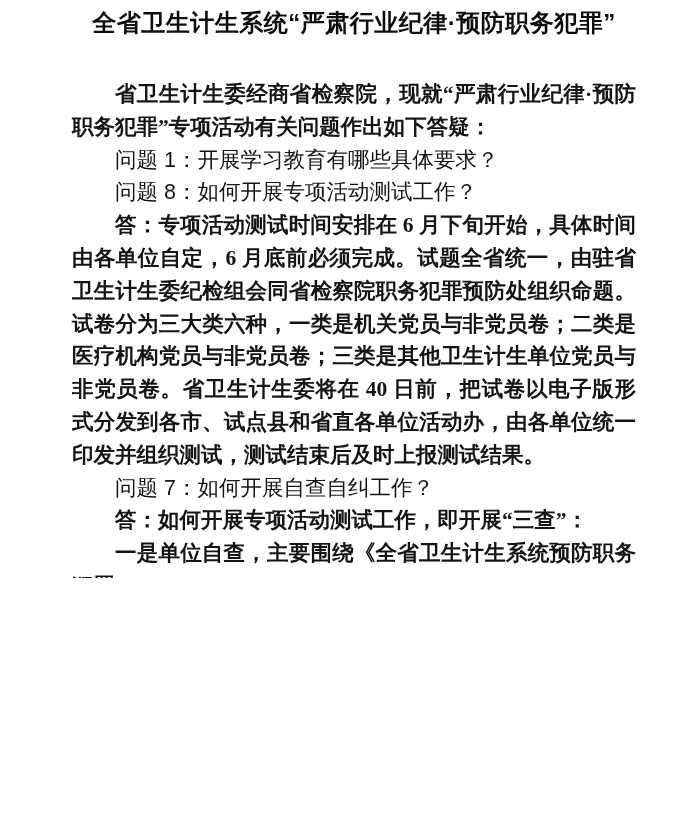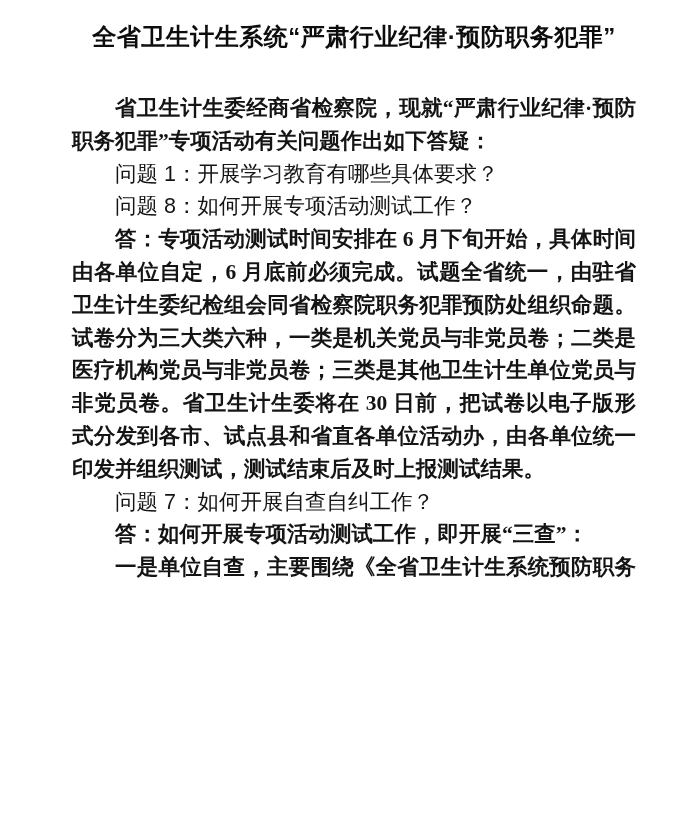--- a/index.html
+++ b/index.html
@@ -8,21 +8,21 @@
     width: 700px;
     height: 818px;
     overflow: hidden;
     font-family: "Liberation Serif", serif;
     color: #111111;
   }
   .page {
     width: 700px;
     height: 578px;
     background: #ffffff;
-    padding: 18px 64px 0 72px;
+    padding: 4px 64px 0 72px;
     overflow: hidden;
     border-radius: 30px;
   }
   .doc-title {
     text-align: center;
     font-family: "Liberation Sans", sans-serif;
     font-weight: 800;
     font-size: 24px;
     line-height: 38px;
     color: #0d0d0d;
@@ -49,18 +49,18 @@
 <body>
 
 <div class="page">
   <div class="doc-title">
     <div>全省卫生计生系统“严肃行业纪律·预防职务犯罪”</div>
   </div>
   <div class="doc-body">
       <p class="para body">省卫生计生委经商省检察院，现就“严肃行业纪律·预防职务犯罪”专项活动有关问题作出如下答疑：</p>
       <p class="para question">问题 1：开展学习教育有哪些具体要求？</p>
       <p class="para question">问题 8：如何开展专项活动测试工作？</p>
-      <p class="para body">答：专项活动测试时间安排在 6 月下旬开始，具体时间由各单位自定，6 月底前必须完成。试题全省统一，由驻省卫生计生委纪检组会同省检察院职务犯罪预防处组织命题。试卷分为三大类六种，一类是机关党员与非党员卷；二类是医疗机构党员与非党员卷；三类是其他卫生计生单位党员与非党员卷。省卫生计生委将在 30 日前，把试卷以电子版形式分发到各市、试点县和省直各单位活动办，由各单位统一印发并组织测试，测试结束后及时上报测试结果。</p>
+      <p class="para body">答：专项活动测试时间安排在 6 月下旬开始，具体时间由各单位自定，6 月底前必须完成。试题全省统一，由驻省卫生计生委纪检组会同省检察院职务犯罪预防处组织命题。试卷分为三大类六种，一类是机关党员与非党员卷；二类是医疗机构党员与非党员卷；三类是其他卫生计生单位党员与非党员卷。省卫生计生委将在 40 日前，把试卷以电子版形式分发到各市、试点县和省直各单位活动办，由各单位统一印发并组织测试，测试结束后及时上报测试结果。</p>
       <p class="para question">问题 7：如何开展自查自纠工作？</p>
       <p class="para body">答：如何开展专项活动测试工作，即开展“三查”：</p>
       <p class="para body">一是单位自查，主要围绕《全省卫生计生系统预防职务犯罪</p>
     </div>
 </div>
 
 </body></html>

